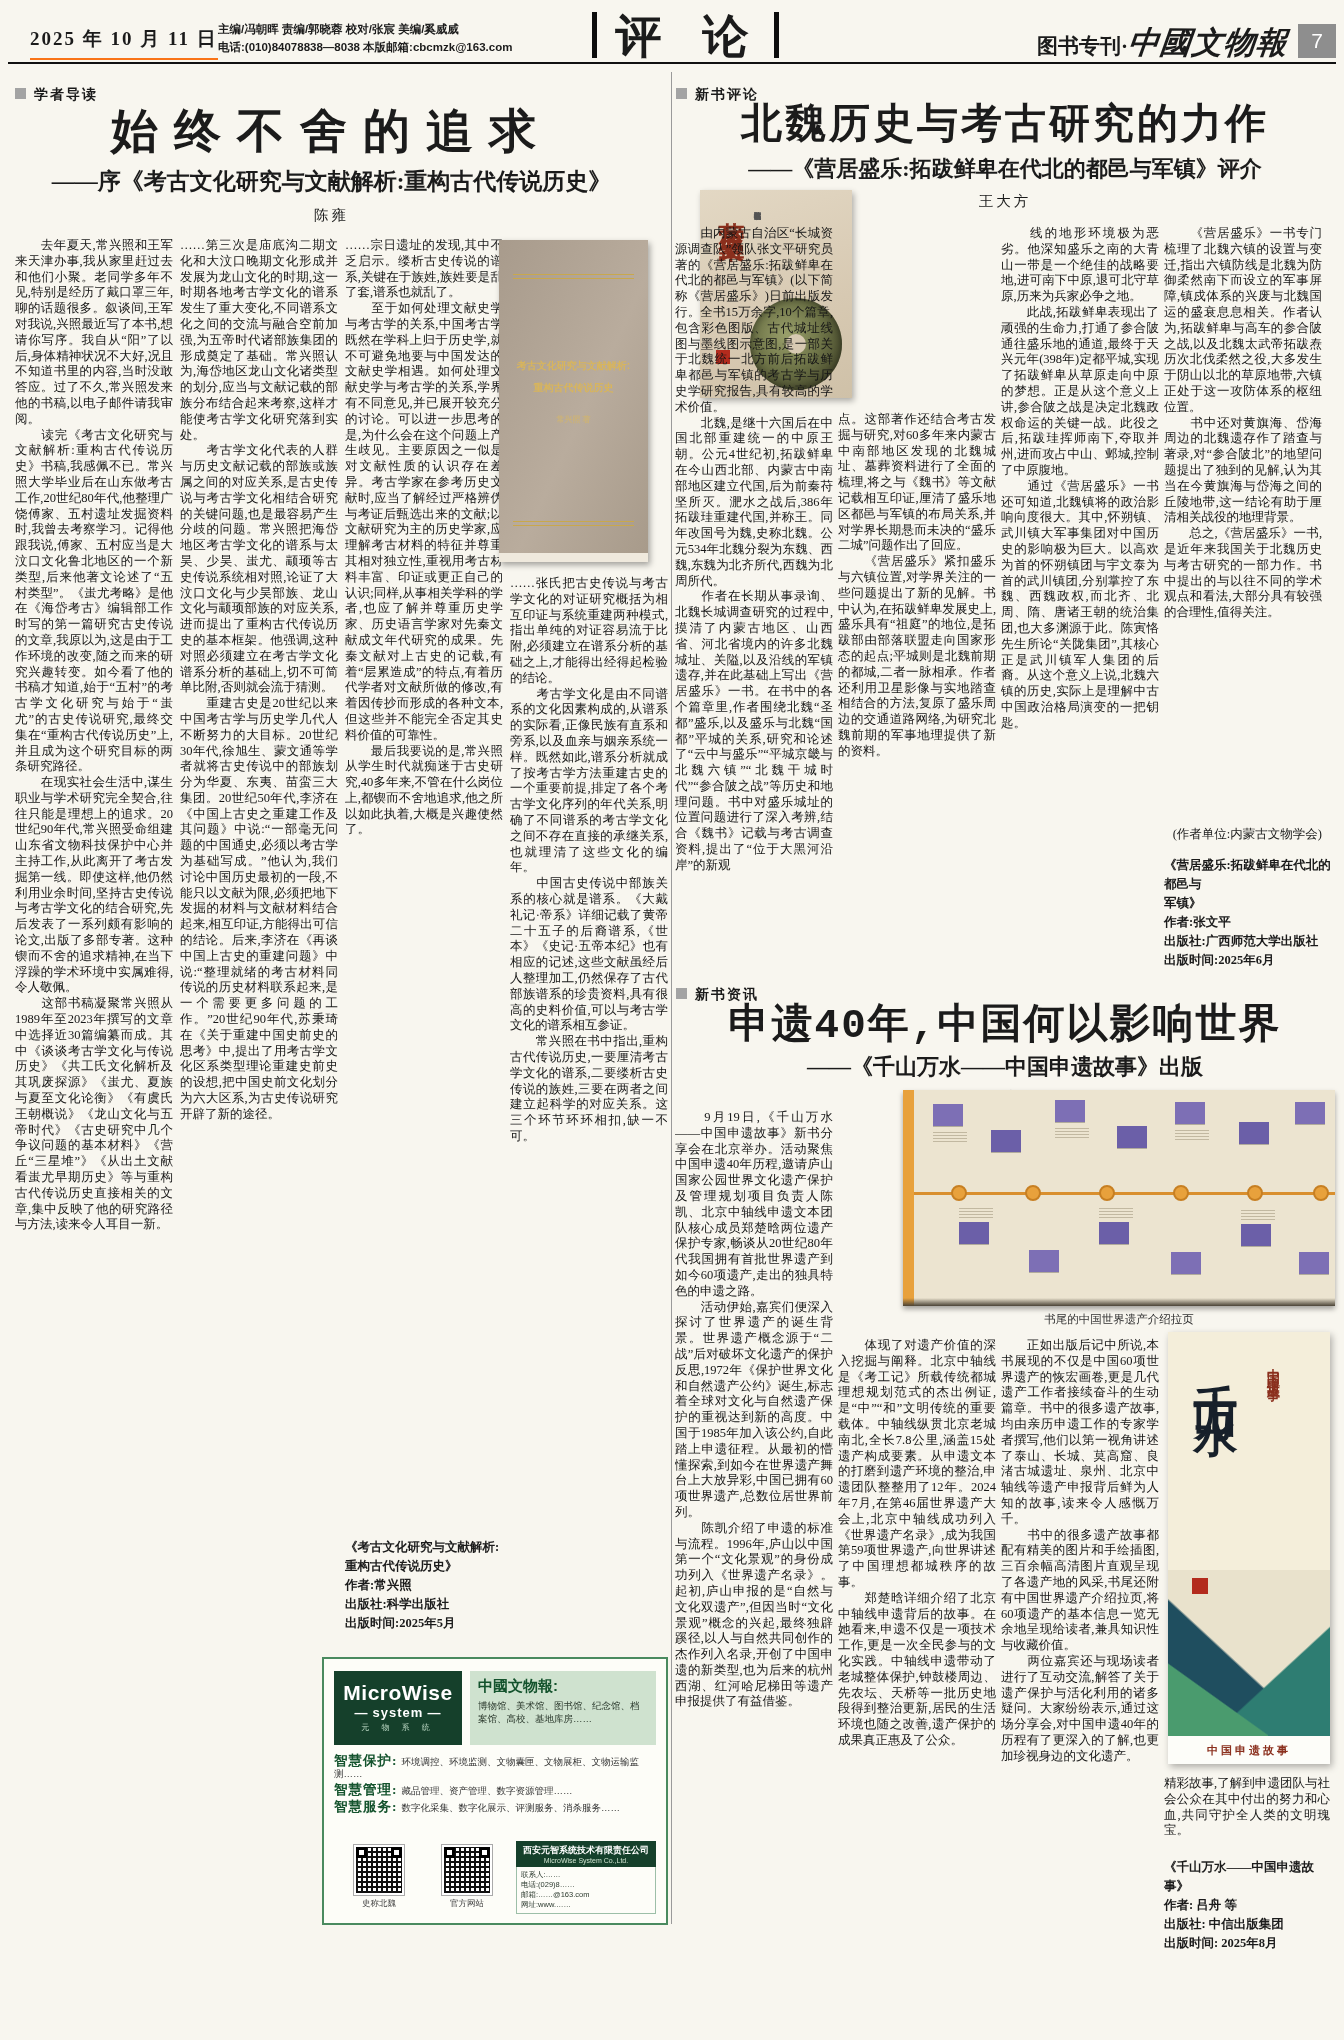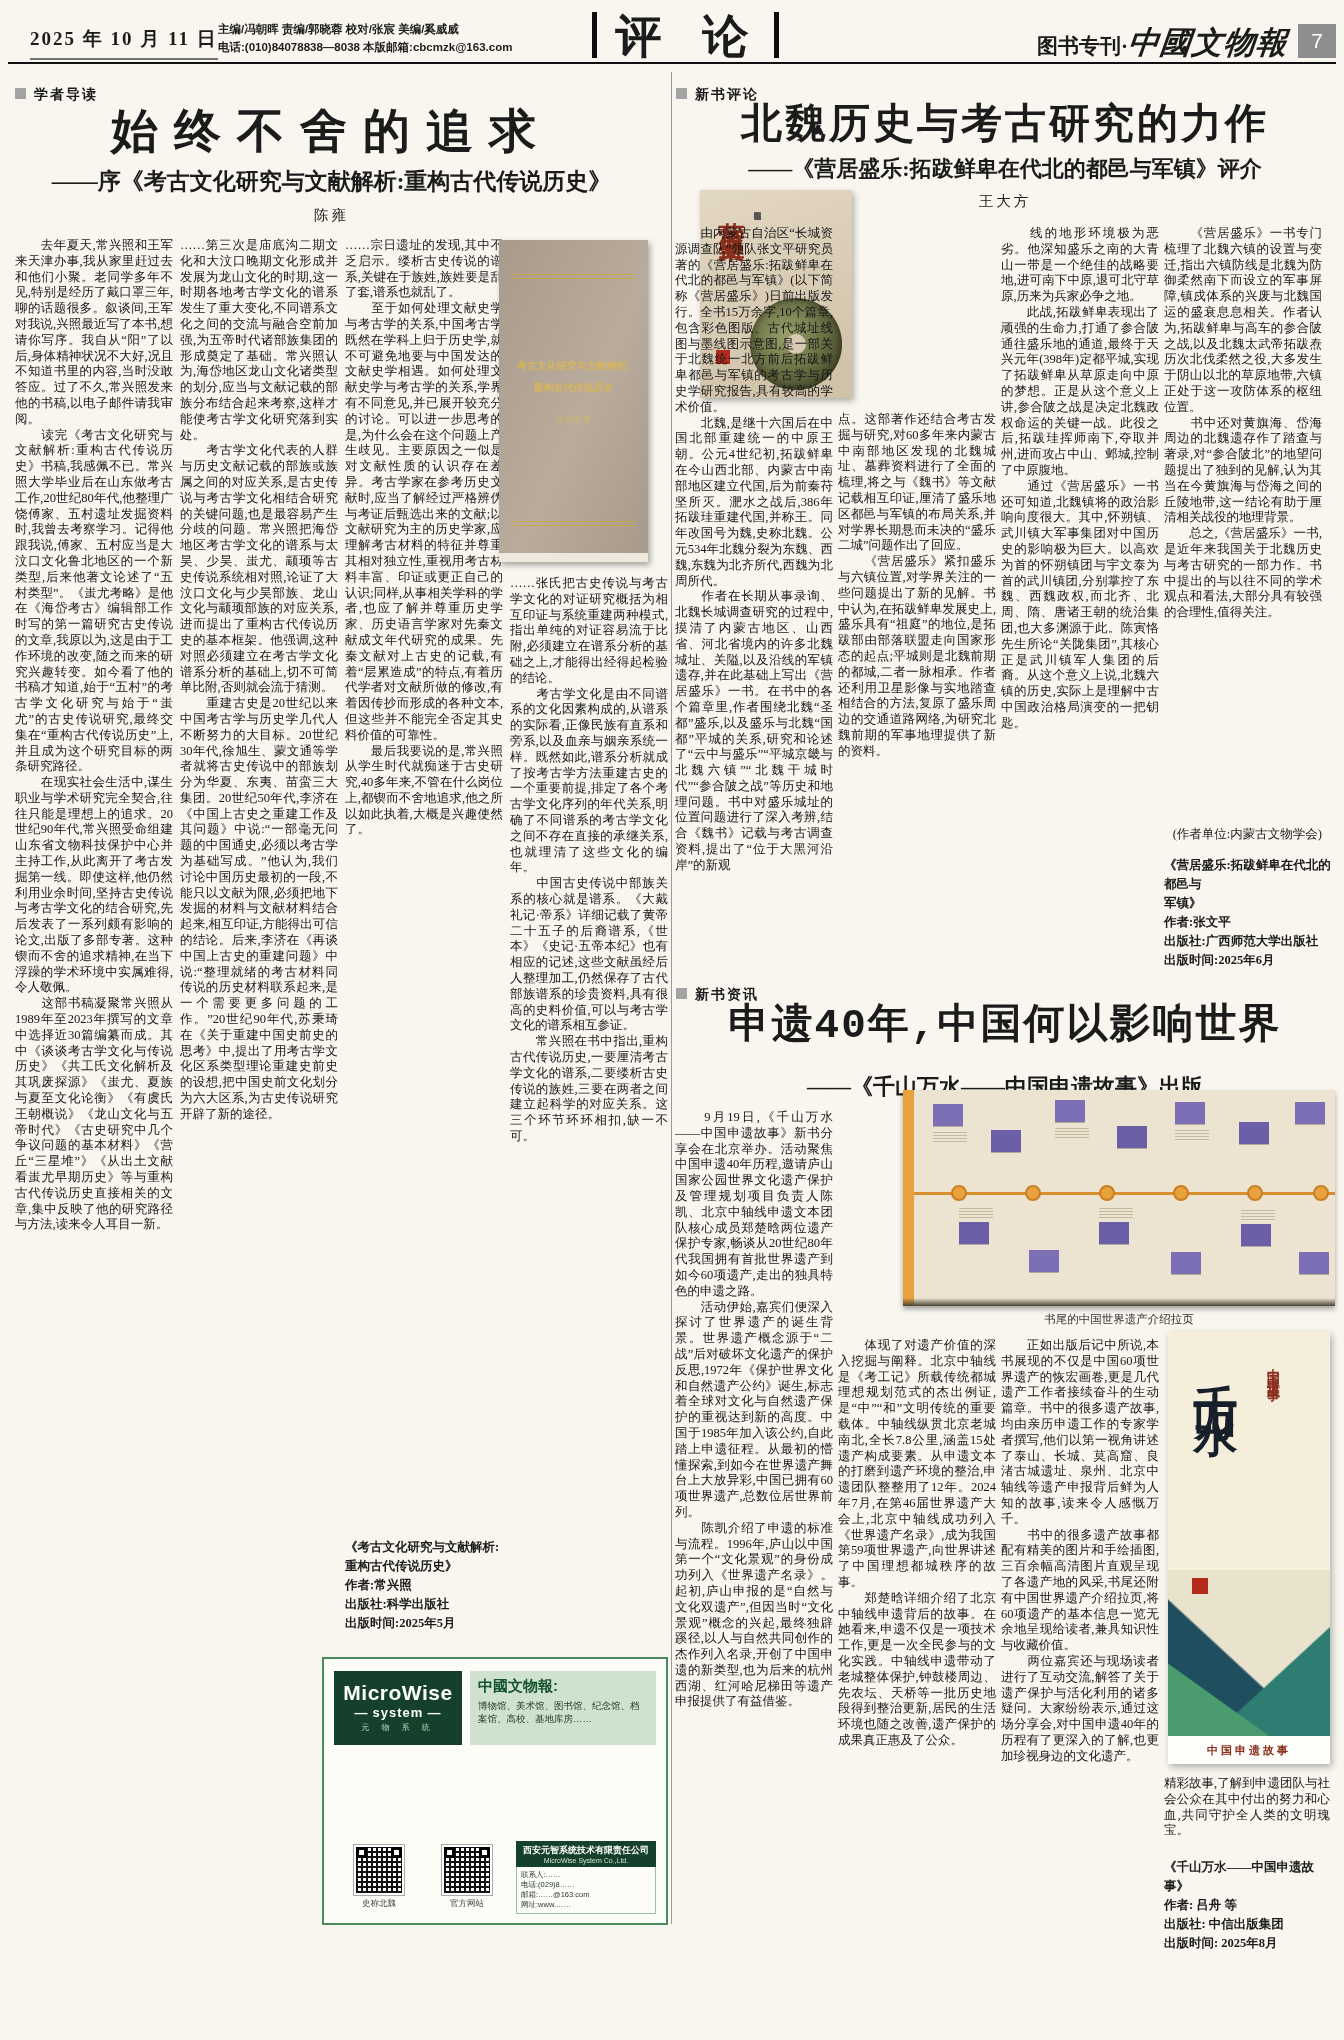--- a/index.html
+++ b/index.html
@@ -1,19 +1,19 @@
 <!DOCTYPE html>
 <html><head>
 <meta charset="utf-8">
 <style>
   html,body{margin:0;padding:0;}
   body{background:#dcdcd6;font-family:"Liberation Sans",sans-serif;}
   #page{position:relative;width:1344px;height:2040px;background:#f8f6ef;margin:0 auto;overflow:hidden;color:#1b1b1b;}
   
-  .date{position:absolute;left:30px;top:26px;font-family:"Liberation Serif",serif;font-size:19px;font-weight:bold;border-bottom:2px solid #737373;padding-bottom:6px;letter-spacing:2px;}
+  .date{position:absolute;left:30px;top:26px;font-family:"Liberation Serif",serif;font-size:19px;font-weight:bold;border-bottom:2px solid #f97316;padding-bottom:6px;letter-spacing:2px;}
   .staff{position:absolute;left:218px;top:20px;font-size:11.5px;font-weight:bold;line-height:18px;white-space:pre-line;}
   .hbar{position:absolute;top:12px;width:5px;height:46px;background:#0d0d0d;}
   .hbar.b1{left:592px;} .hbar.b2{left:774px;}
   .sect-title{position:absolute;left:606px;top:6px;width:166px;text-align:center;font-size:46px;font-weight:900;letter-spacing:14px;font-family:"Liberation Sans",sans-serif;}
   .edition{position:absolute;right:56px;top:22px;white-space:nowrap;}
   .edition .pre{font-size:21px;font-weight:bold;font-family:"Liberation Serif",serif;}
   .edition .brand{font-size:31px;font-weight:900;font-style:italic;font-family:"Liberation Serif",serif;transform:skewX(-6deg);display:inline-block;letter-spacing:1px;}
   .pagebox{position:absolute;right:8px;top:24px;width:38px;height:34px;background:#8e8e8e;color:#fff;font-size:21px;text-align:center;line-height:34px;}
   .hrule{position:absolute;left:8px;right:8px;top:62px;height:2px;background:#111;}
   .vrule{position:absolute;left:671px;top:72px;width:1px;height:1852px;background:#9a9a9a;}
@@ -144,20 +144,25 @@
   <div class="ad">
     <div class="logo">
       <div class="l1">MicroWise</div>
       <div class="l2">system</div>
       <div class="l3">元 物 系 统</div>
     </div>
     <div class="scene">
       <div class="sl">中國文物報:</div>
       <div class="st">博物馆、美术馆、图书馆、纪念馆、档案馆、高校、基地库房……</div>
     </div>
+    <div class="rows">
+      <div class="row"><b>智慧保护:</b><span>环境调控、环境监测、文物囊匣、文物展柜、文物运输监测……</span></div>
+      <div class="row"><b>智慧管理:</b><span>藏品管理、资产管理、数字资源管理……</span></div>
+      <div class="row"><b>智慧服务:</b><span>数字化采集、数字化展示、评测服务、消杀服务……</span></div>
+    </div>
     <div class="qrwrap">
       <div class="qr"></div>
       <div class="qrlabel">史称北魏</div>
     </div>
     <div class="qrwrap q2">
       <div class="qr"></div>
       <div class="qrlabel">官方网站</div>
     </div>
     <div class="comp">
       <div class="chead">
@@ -200,21 +205,21 @@
   <div class="info" style="left:1164px;top:856px;width:168px;">《营居盛乐:拓跋鲜卑在代北的都邑与
 军镇》
 作者:张文平
 出版社:广西师范大学出版社
 出版时间:2025年6月</div>
 
   <div class="tag" style="left:676px;top:986px;">
     <span class="sq"></span><span>新书资讯</span>
   </div>
   <div class="h-title" style="left:675px;top:996px;width:660px;font-size:41px;letter-spacing:2px;">申遗40年,中国何以影响世界</div>
-  <div class="h-sub" style="left:675px;top:1052px;width:660px;font-size:22px;margin-top:20px;">——《千山万水——中国申遗故事》出版</div>
+  <div class="h-sub" style="left:675px;top:1052px;width:660px;font-size:22px;">——《千山万水——中国申遗故事》出版</div>
   <div class="h-author" style="left:675px;top:1088px;width:660px;">钟文</div>
 
   <div class="pano">
     <div class="obar"></div>
     <div class="line"></div>
     <div class="node" style="left:48px;"></div>
     <div class="node" style="left:122px;"></div>
     <div class="node" style="left:196px;"></div>
     <div class="node" style="left:270px;"></div>
     <div class="node" style="left:344px;"></div>

